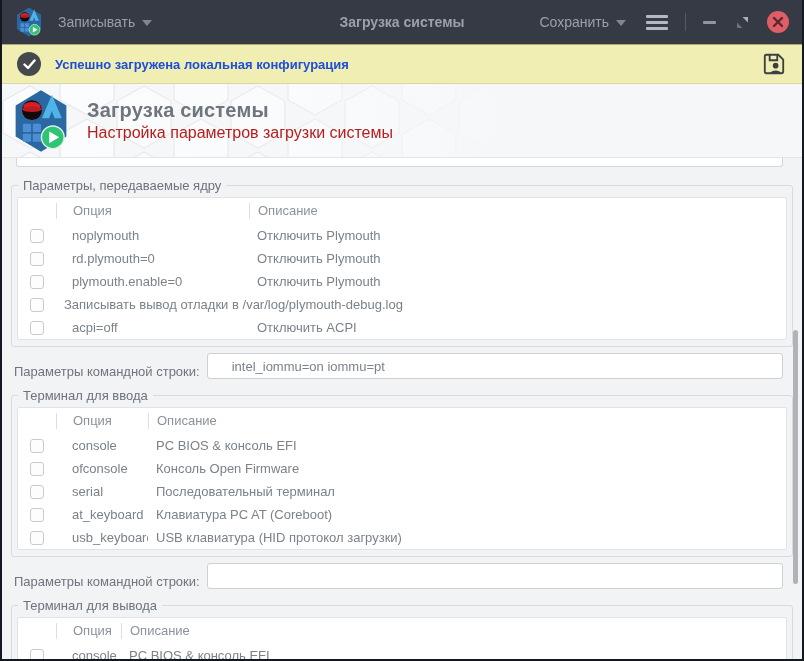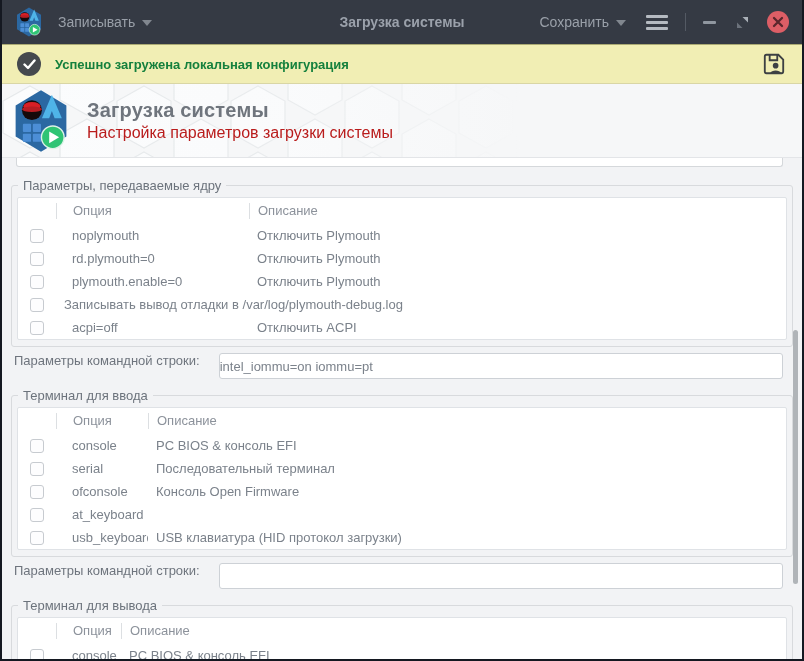--- a/index.html
+++ b/index.html
@@ -42,21 +42,21 @@
   
   .notification{
     height:40px; background:#f1eeb4;
     border-top:1px solid #abaa74; border-bottom:1px solid #d9d6a5;
     display:flex; align-items:center; padding:0 15px;
   }
   .check-badge{
     width:24px; height:24px; border-radius:50%; background:#45494e;
     display:flex; align-items:center; justify-content:center; flex:0 0 auto;
   }
-  .notif-text{ margin-left:14px; font-size:13px; font-weight:bold; color:#15803d; }
+  .notif-text{ margin-left:14px; font-size:13px; font-weight:bold; color:#1d4ed8; }
   .notif-action{ margin-left:auto; display:flex; cursor:pointer; }
 
   
   .page-header{
     height:74px; background:#f6f7f8; border-bottom:1px solid #e3e5e8;
     position:relative; overflow:hidden; display:flex; align-items:center;
   }
   .hexes{ position:absolute; left:0; top:0; pointer-events:none; }
   .logo{ width:58px; height:64px; margin-left:10px; position:relative; z-index:1; flex:0 0 auto;}
   .ph-text{ margin-left:17px; position:relative; z-index:1; }
@@ -87,25 +87,25 @@
   .desc-cell{ flex:1; padding-left:8px; white-space:nowrap; overflow:hidden; }
   .thead .opt-cell, .thead .desc-cell{ border-left:1px solid #dcdfe2; line-height:16px; }
   .sec1 .opt-cell{ width:193px; }
   .sec2 .opt-cell{ width:92px; }
   .sec3 .opt-cell{ width:65px; }
   .checkbox{
     width:14px; height:14px; background:#fdfdfe;
     border:1px solid #c7cbd0; border-radius:3px; display:inline-block; cursor:pointer;
   }
 
-  .cmdline{ display:flex; align-items:flex-start; margin:6px 19px 0 12px;gap:12px; }
+  .cmdline{ display:flex; align-items:flex-end; margin:6px 19px 0 12px; }
   .cmdline label{ font-size:13px; color:#6e747d; white-space:nowrap; }
   .cmdline input{
     flex:1; height:26px; margin-left:7px; background:#fff;
-    border:1px solid #cdd1d6; border-radius:3px; padding:0 0;
+    border:1px solid #cdd1d6; border-radius:3px; padding:0 24px;
     font-family:"Liberation Sans", sans-serif; font-size:13px; color:#7b828b; outline:none;
   }
 
   .scroll-thumb{
     position:absolute; right:4px; top:172px; width:5px; height:254px;
     background:#b0b4b8; border-radius:3px; cursor:pointer;
   }
 </style>
 </head>
 <body>
@@ -277,35 +277,36 @@
           <div class="check-cell">
               <span class="checkbox"></span>
             </div>
           <div class="opt-cell">console</div>
           <div class="desc-cell">PC BIOS &amp; консоль EFI</div>
         </div>
         <div class="trow">
           <div class="check-cell">
               <span class="checkbox"></span>
             </div>
+          <div class="opt-cell">ofconsole</div>
+          <div class="desc-cell">Консоль Open Firmware</div>
+        </div>
+        <div class="trow">
+          <div class="check-cell">
+              <span class="checkbox"></span>
+            </div>
           <div class="opt-cell">serial</div>
           <div class="desc-cell">Последовательный терминал</div>
         </div>
         <div class="trow">
           <div class="check-cell">
               <span class="checkbox"></span>
             </div>
-          <div class="opt-cell">ofconsole</div>
-          <div class="desc-cell">Консоль Open Firmware</div>
-        </div>
-        <div class="trow">
-          <div class="check-cell">
-              <span class="checkbox"></span>
-            </div>
           <div class="opt-cell">at_keyboard</div>
+          <div class="desc-cell">Клавиатура PC AT (Coreboot)</div>
         </div>
         <div class="trow">
           <div class="check-cell">
               <span class="checkbox"></span>
             </div>
           <div class="opt-cell">usb_keyboard</div>
           <div class="desc-cell">USB клавиатура (HID протокол загрузки)</div>
         </div>
       </div>
     </fieldset>

